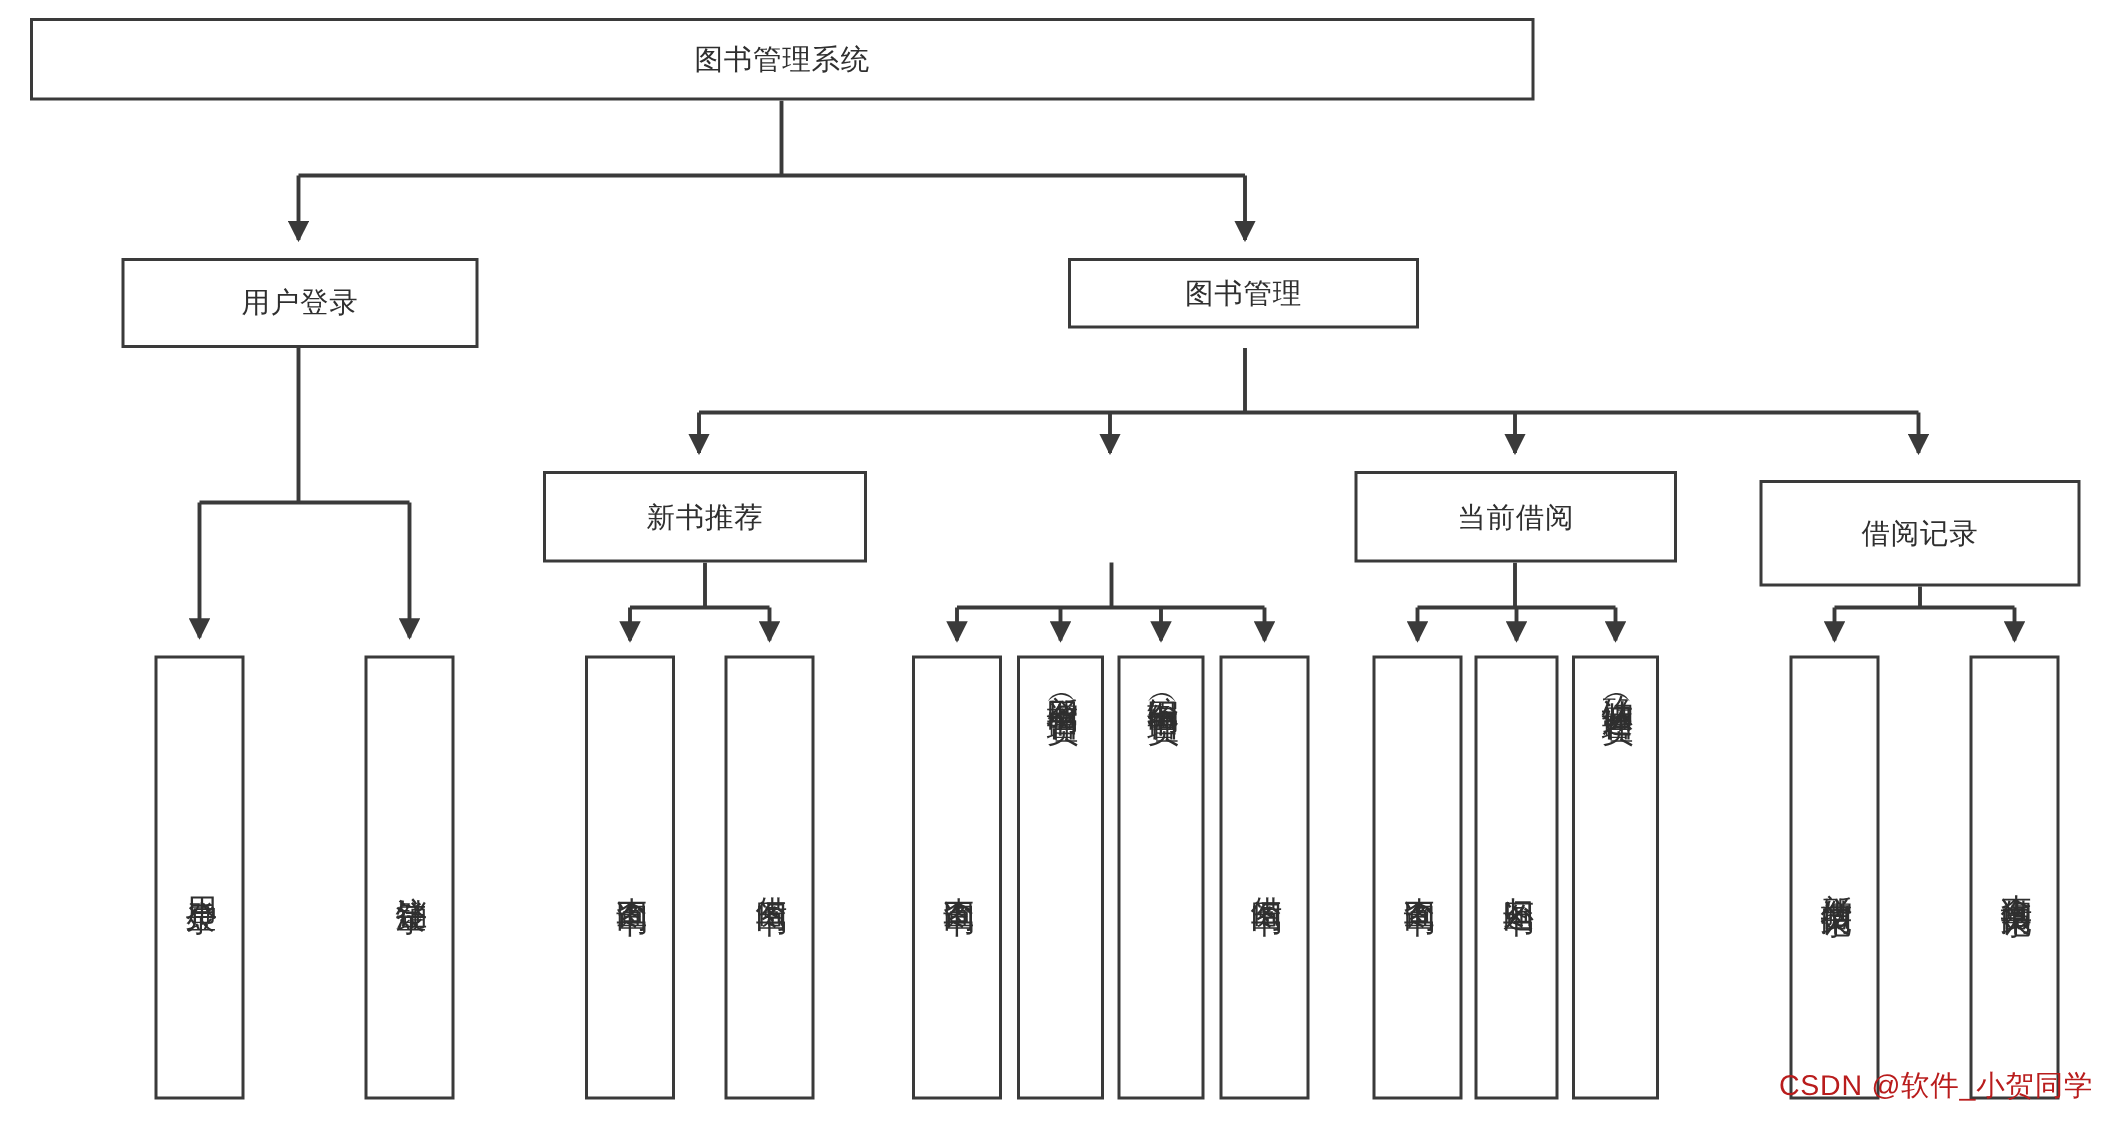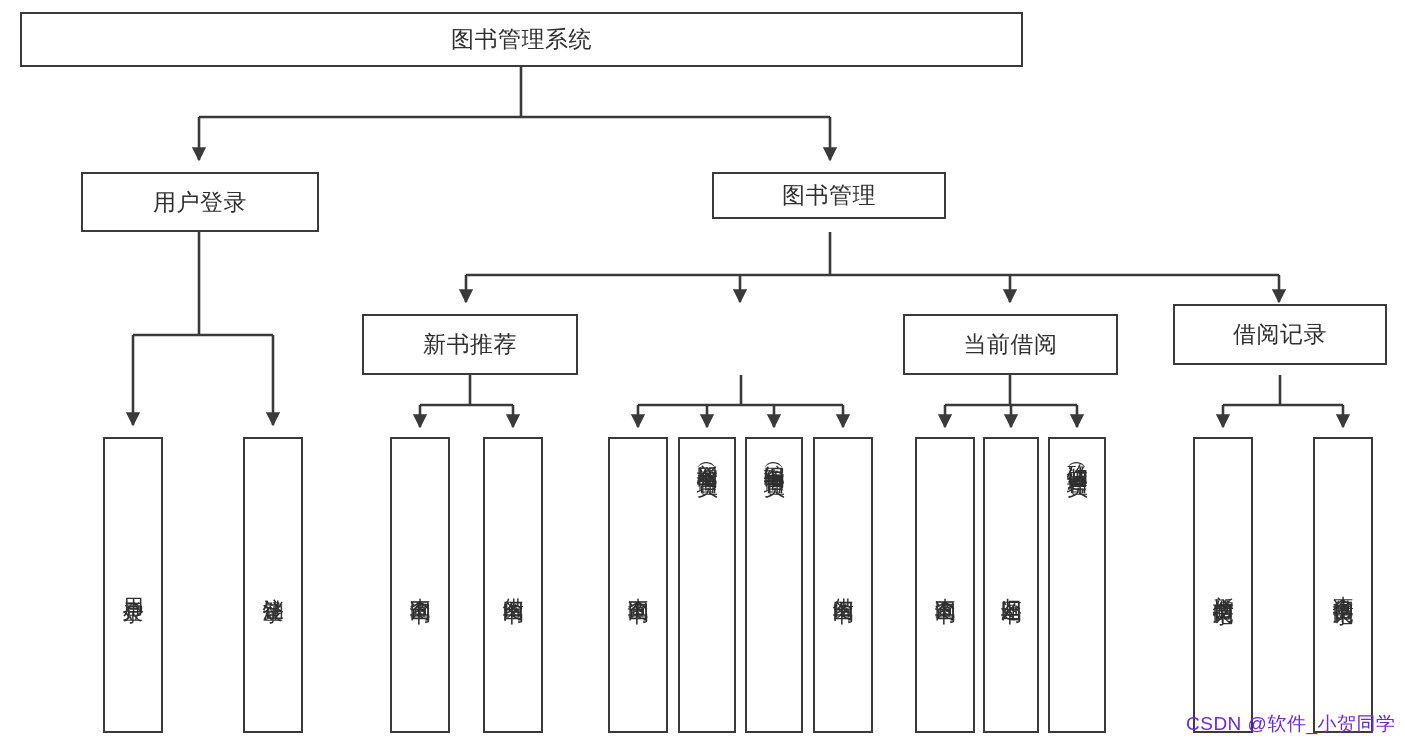--- a/index.html
+++ b/index.html
@@ -29,21 +29,21 @@
     box-sizing: border-box;
     border: 2px solid #3a3a3a;
     background: #ffffff;
     color: #2f2f2f;
     display: flex;
     align-items: center;
     justify-content: center;
     text-align: center;
   }
   .node.h {
-    font-size: 23px;
+    font-size: 19px;
     letter-spacing: 0.5px;
   }
   .node.v {
     font-size: 21px;
     align-items: flex-start;
     padding-top: 8px;
   }
   .node.v .vtext {
     writing-mode: vertical-rl;
     text-orientation: upright;
@@ -54,21 +54,21 @@
   .node.v.center .vtext {
     margin-top: auto;
     margin-bottom: auto;
   }
   .node.v.center {
     align-items: center;
     padding-top: 0;
   }
   .watermark {
     position: absolute;
-    color: #6d28d9;
+    color: #b91c1c;
     font-size: 19px;
     white-space: nowrap;
     left: 1186px;
     top: 711px;
     letter-spacing: 0.5px;
   }
 </style>
 </head>
 <body>
 
@@ -135,21 +135,21 @@
   <div class="node h" style="left:712px; top:172px; width:234px; height:47px;">
     <span>图书管理</span>
   </div>
 
   <div class="node h" style="left:362px; top:314px; width:216px; height:61px;align-items:center;">
     <span>新书推荐</span>
   </div>
   <div class="node h" style="left:903px; top:314px; width:215px; height:61px;">
     <span>当前借阅</span>
   </div>
-  <div class="node h" style="left:1173px; top:304px; width:214px; height:61px;">
+  <div class="node h" style="left:1173px; top:320px; width:214px; height:71px;">
     <span>借阅记录</span>
   </div>
 
   <div class="node v center" style="left:103px; top:437px; width:60px; height:296px;">
     <span class="vtext">用户登录</span>
   </div>
   <div class="node v center" style="left:243px; top:437px; width:60px; height:296px;">
     <span class="vtext">注销登录</span>
   </div>
   <div class="node v center" style="left:390px; top:437px; width:60px; height:296px;">

